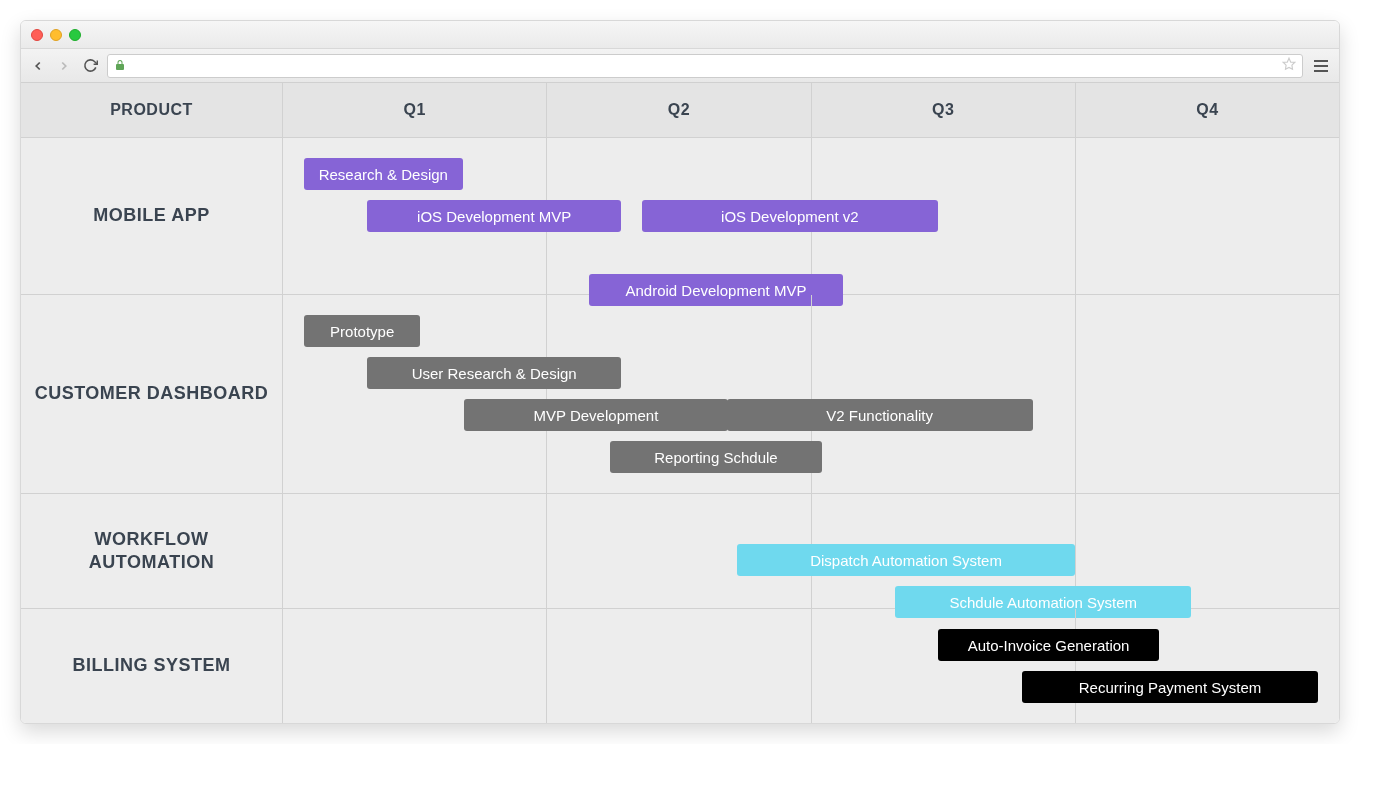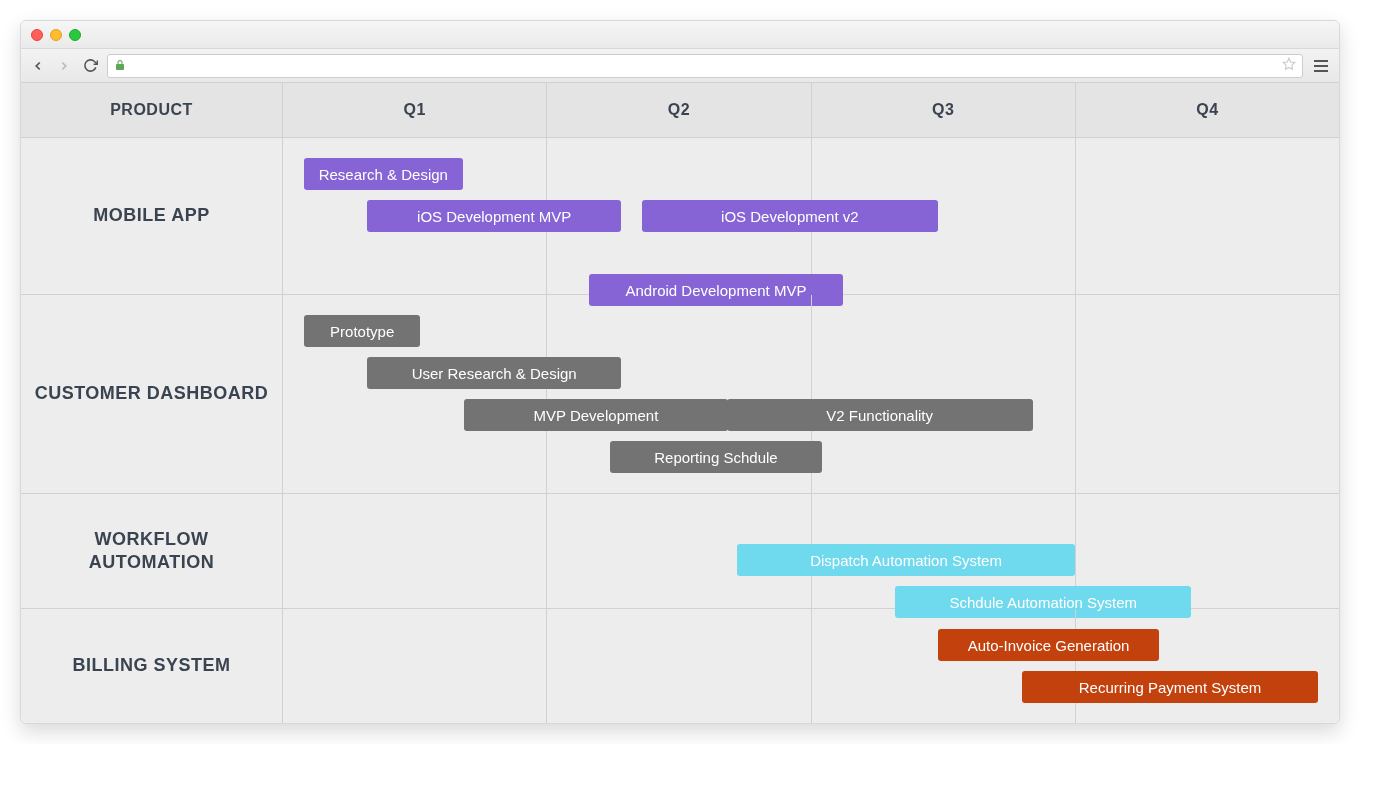--- a/index.html
+++ b/index.html
@@ -144,21 +144,21 @@
     font-weight: 400;
     display: flex;
     align-items: center;
     justify-content: center;
     padding: 0 12px;
     white-space: nowrap;
   }
   .bar.purple { background: #8664d6; }
   .bar.orange { background: #737373; }
   .bar.cyan   { background: #6fd9ee; margin-top: 30px; }
-  .bar.indigo { background: #c2410c; }
+  .bar.indigo { background: #000000; }
 </style>
 </head>
 <body>
 
 <div class="browser-frame">
 
   <div class="titlebar">
     <div class="tl-dot tl-red"></div>
     <div class="tl-dot tl-yellow"></div>
     <div class="tl-dot tl-green"></div>

